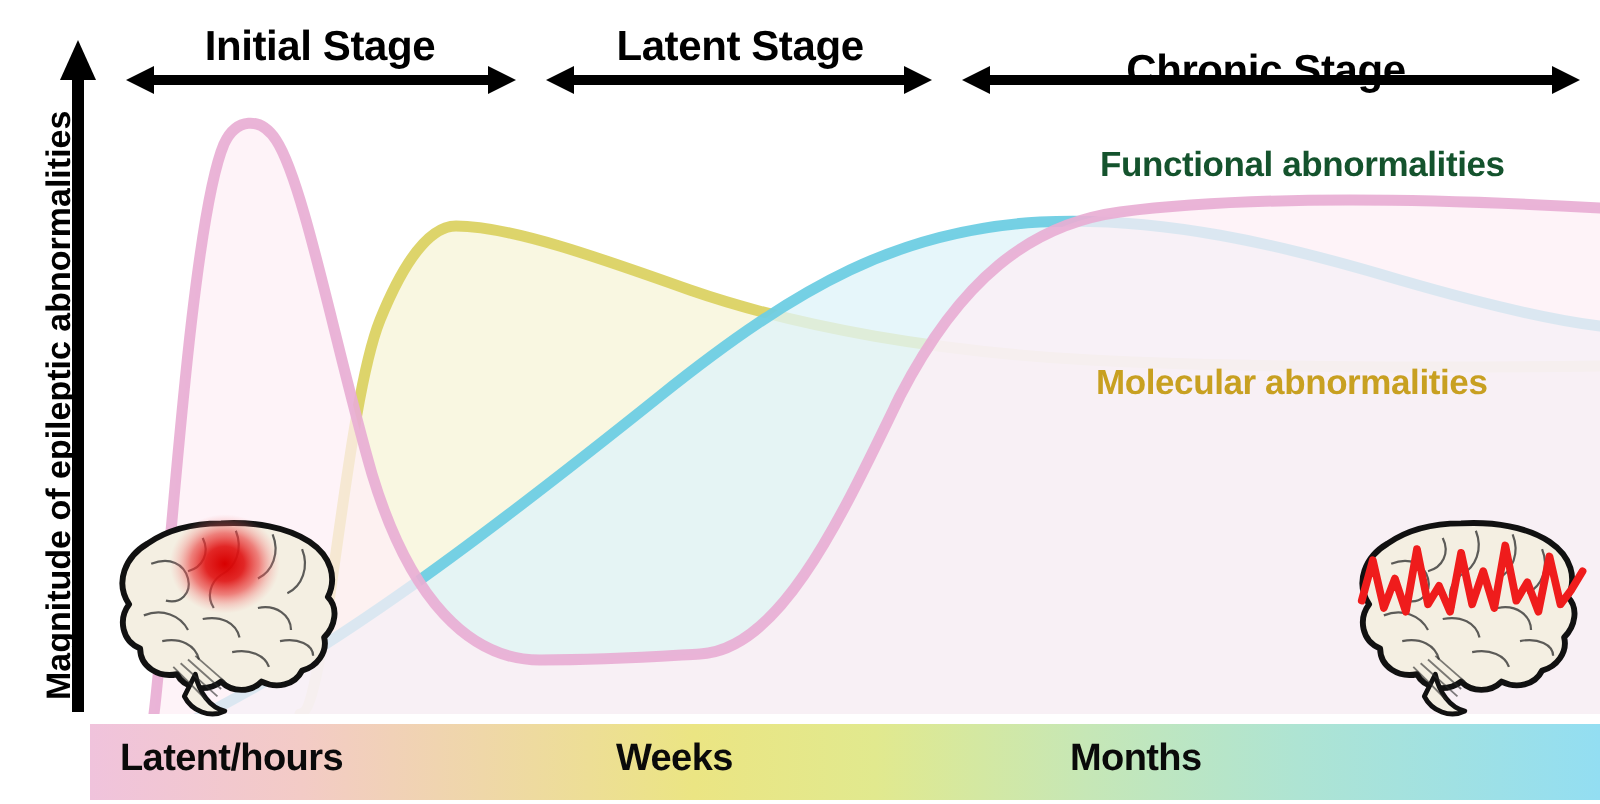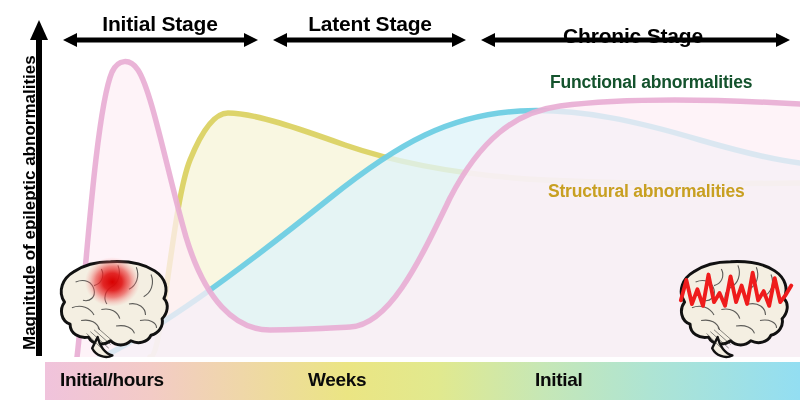--- a/index.html
+++ b/index.html
@@ -242,19 +242,19 @@
     </g>
 
     <rect x="45" y="362" width="755" height="38" fill="url(#timeGrad)"></rect>
   </svg>
 
   <div class="stage-label" style="left:60px; top:12px; width:200px;">Initial Stage</div>
   <div class="stage-label" style="left:270px; top:12px; width:200px;">Latent Stage</div>
   <div class="stage-label" style="left:533px; top:12px; width:200px;margin-top:12px;">Chronic Stage</div>
 
   <div class="curve-label" style="left:550px; top:72px; color:#14532d;">Functional abnormalities</div>
-  <div class="curve-label" style="left:548px; top:181px; color:#c8a021;">Structural abnormalities</div>
-
-  <div class="time-label" style="left:60px; top:369px;">Initial/hours</div>
+  <div class="curve-label" style="left:548px; top:181px; color:#c8a021;">Molecular abnormalities</div>
+
+  <div class="time-label" style="left:60px; top:369px;">Latent/hours</div>
   <div class="time-label" style="left:308px; top:369px;">Weeks</div>
-  <div class="time-label" style="left:535px; top:369px;">Initial</div>
+  <div class="time-label" style="left:535px; top:369px;">Months</div>
 
 </div>
 
 </body></html>

